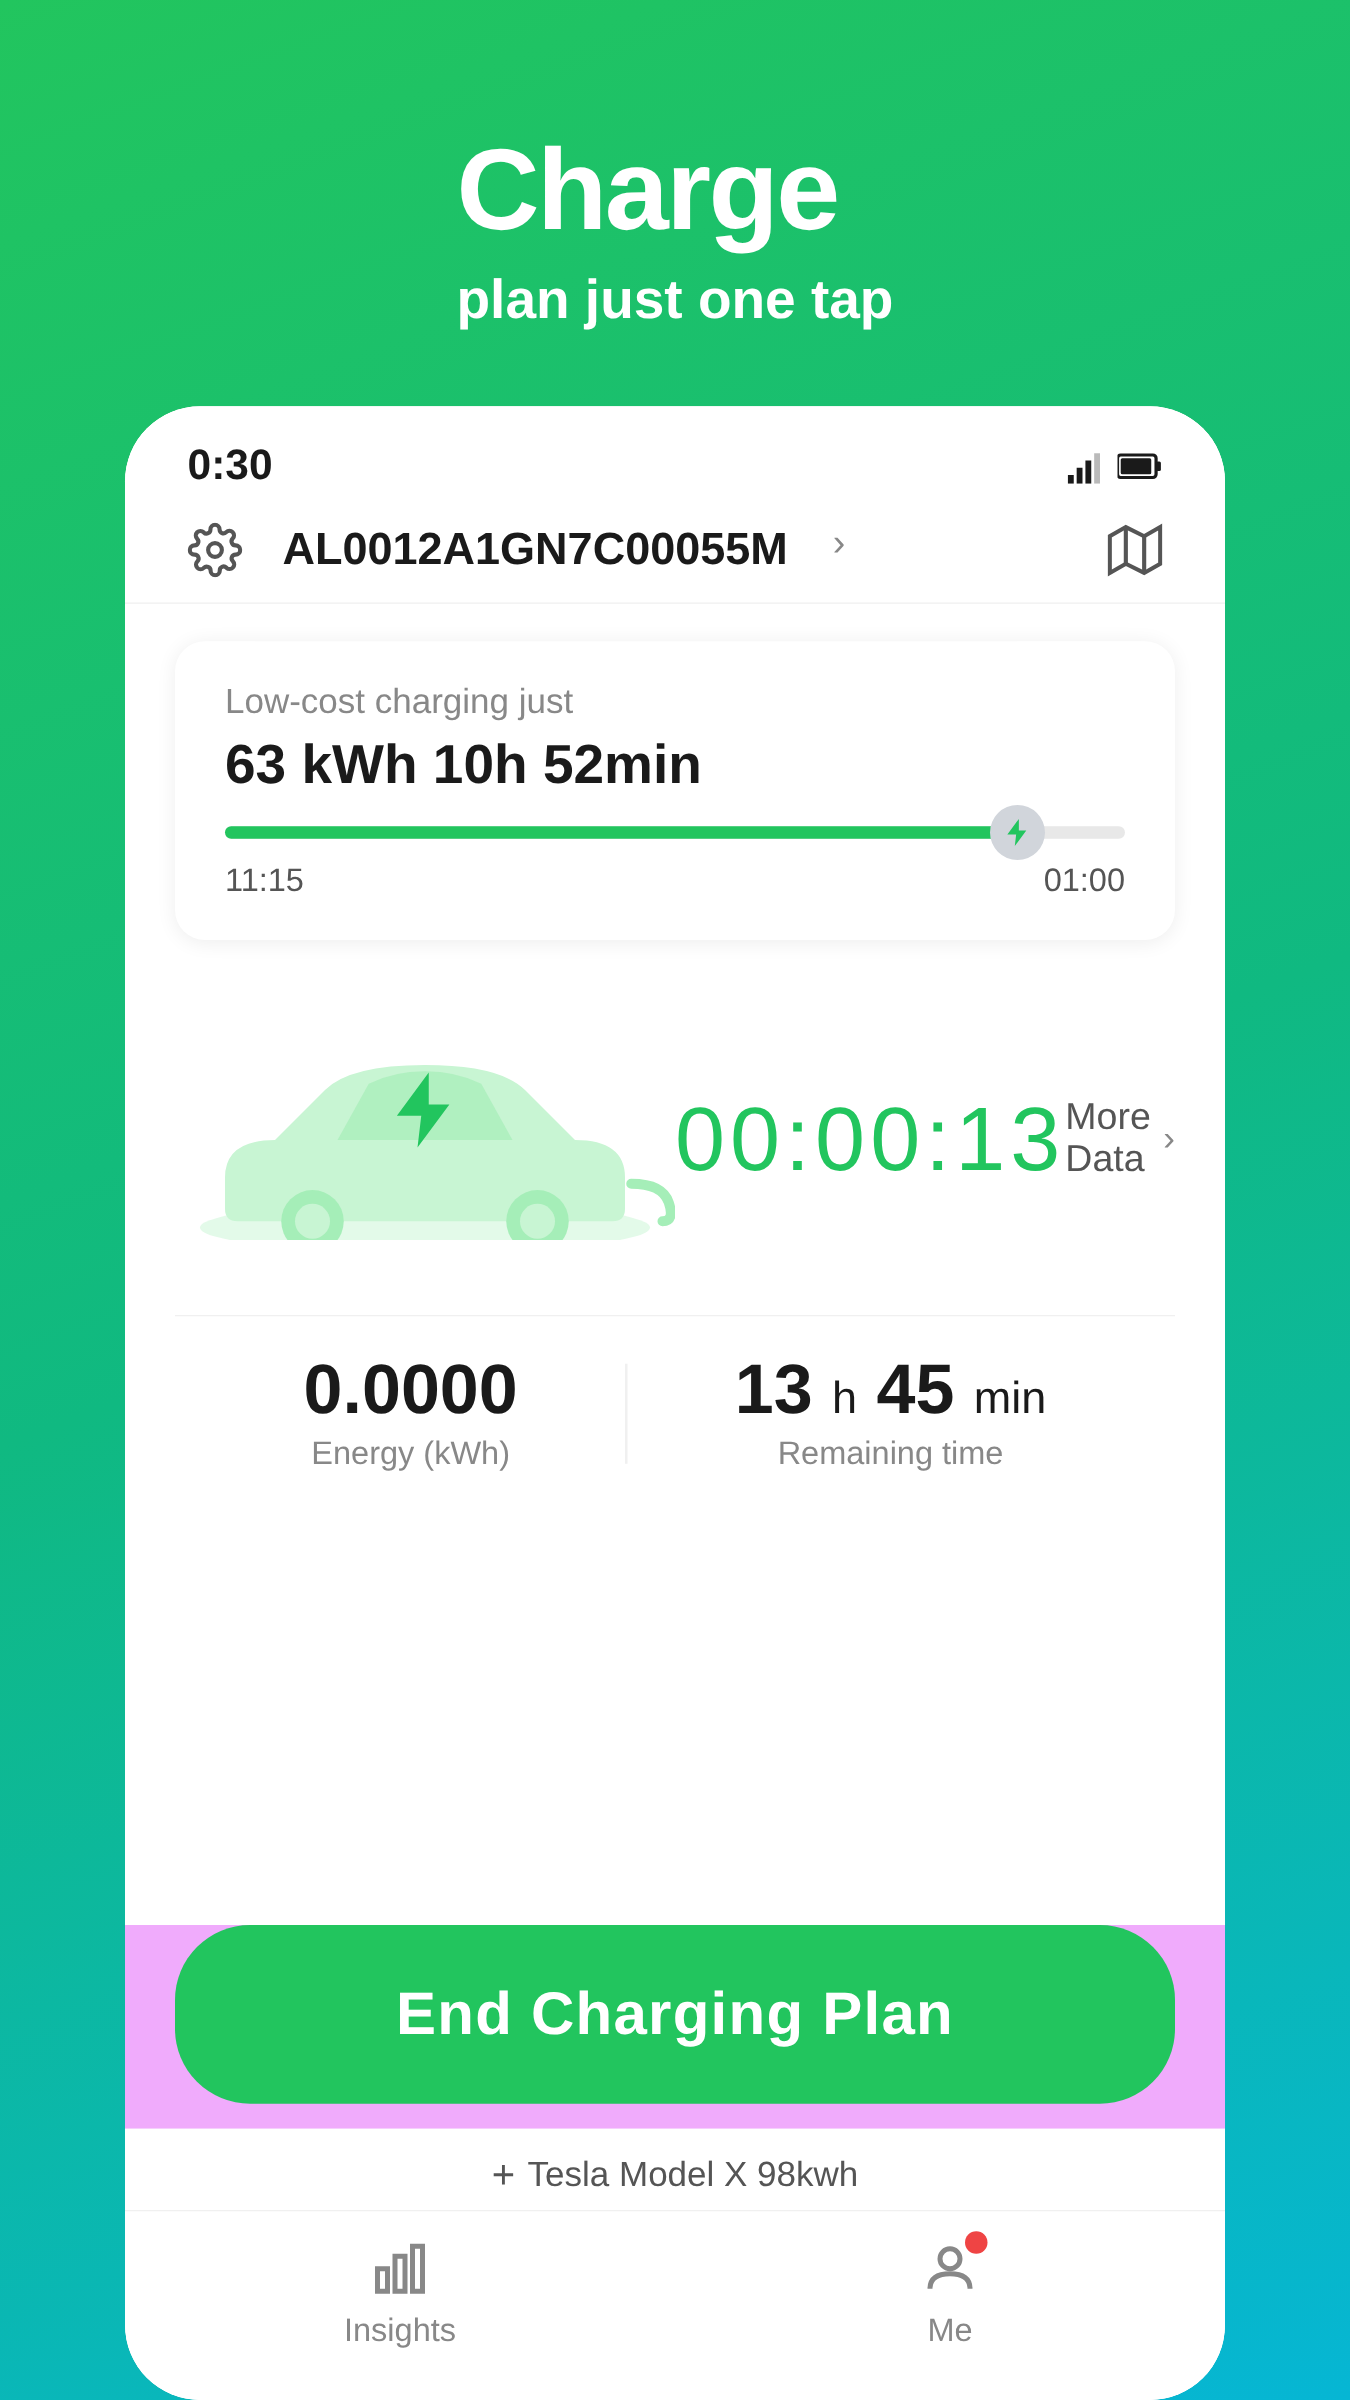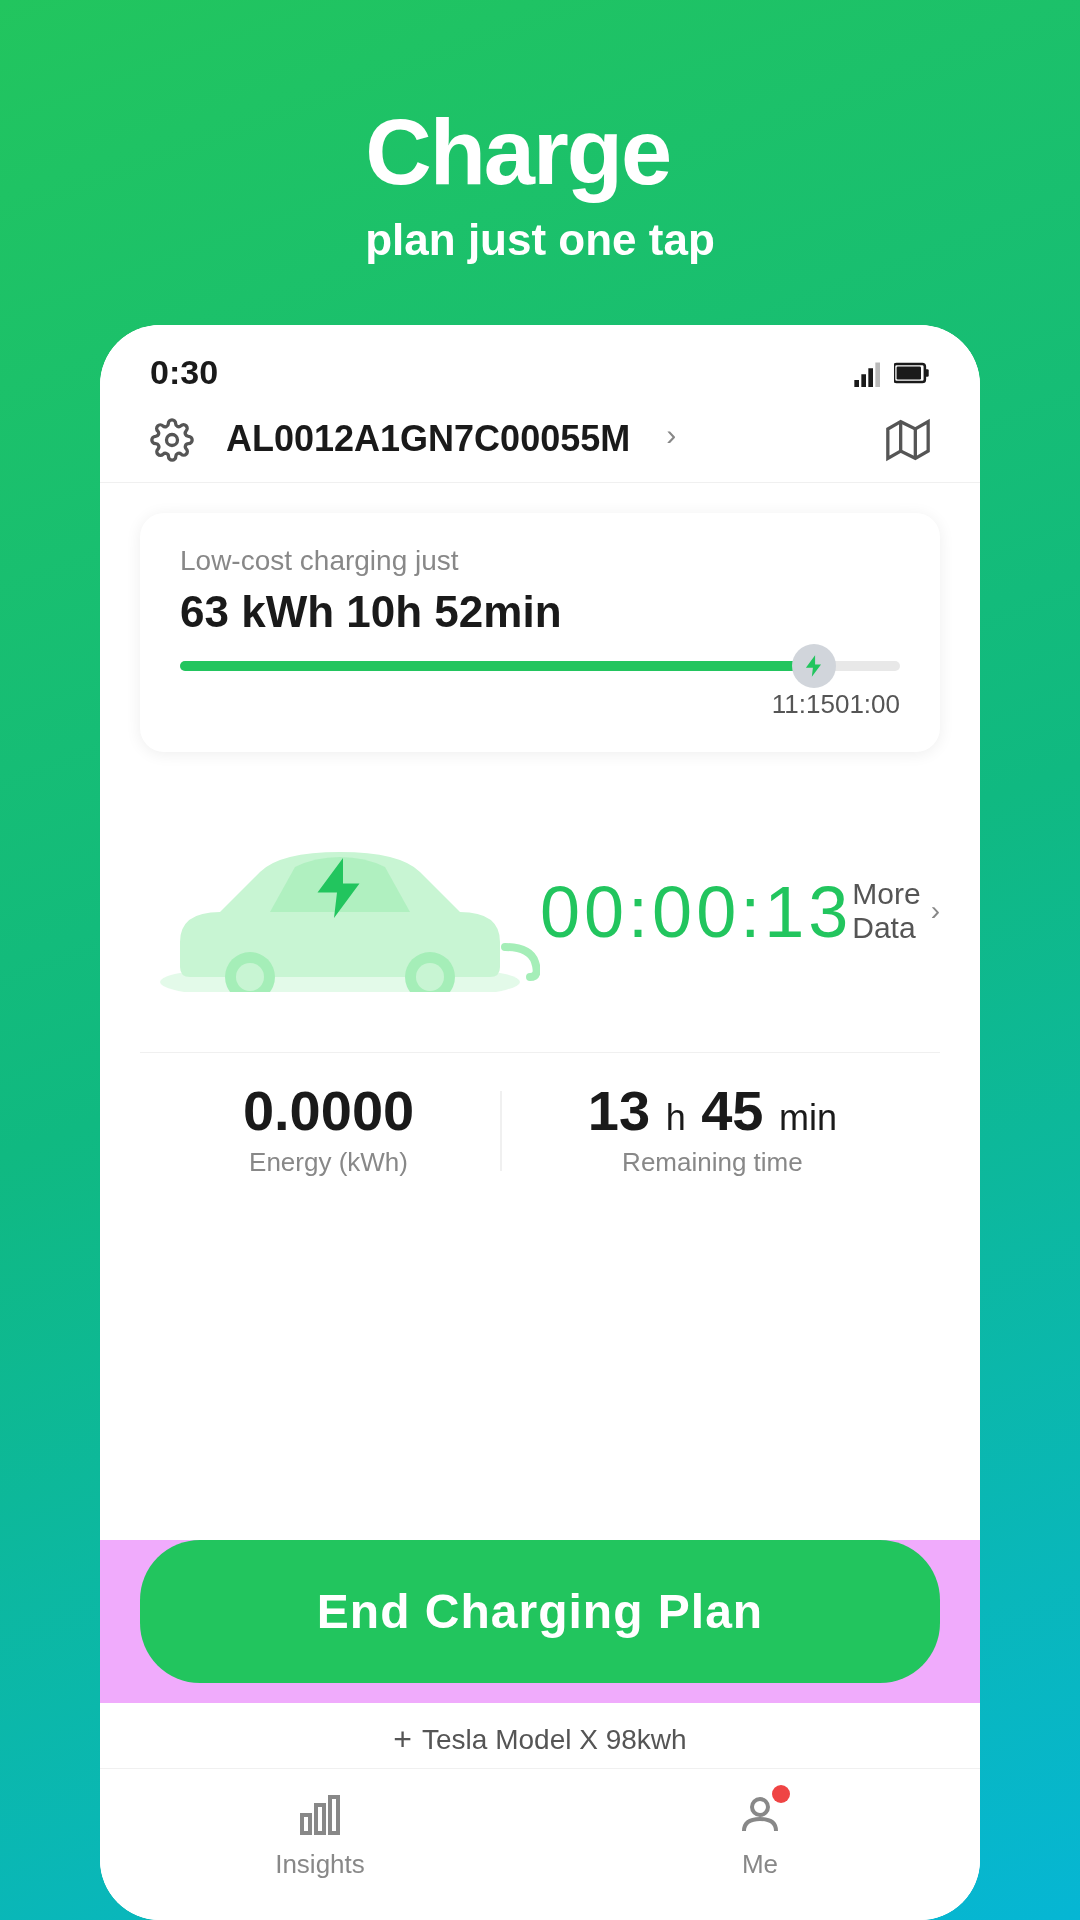--- a/index.html
+++ b/index.html
@@ -155,21 +155,21 @@
       display: flex;
       align-items: center;
       justify-content: center;
     }
     .progress-thumb svg {
       width: 26px;
       height: 26px;
     }
     .progress-times {
       display: flex;
-      justify-content: flex-end;
+      justify-content: space-between;
       font-size: 26px;
       color: #555;
     }
 
     
     .car-section {
       display: flex;
       flex-direction: row;
       align-items: center;
       padding: 20px 0 10px;

